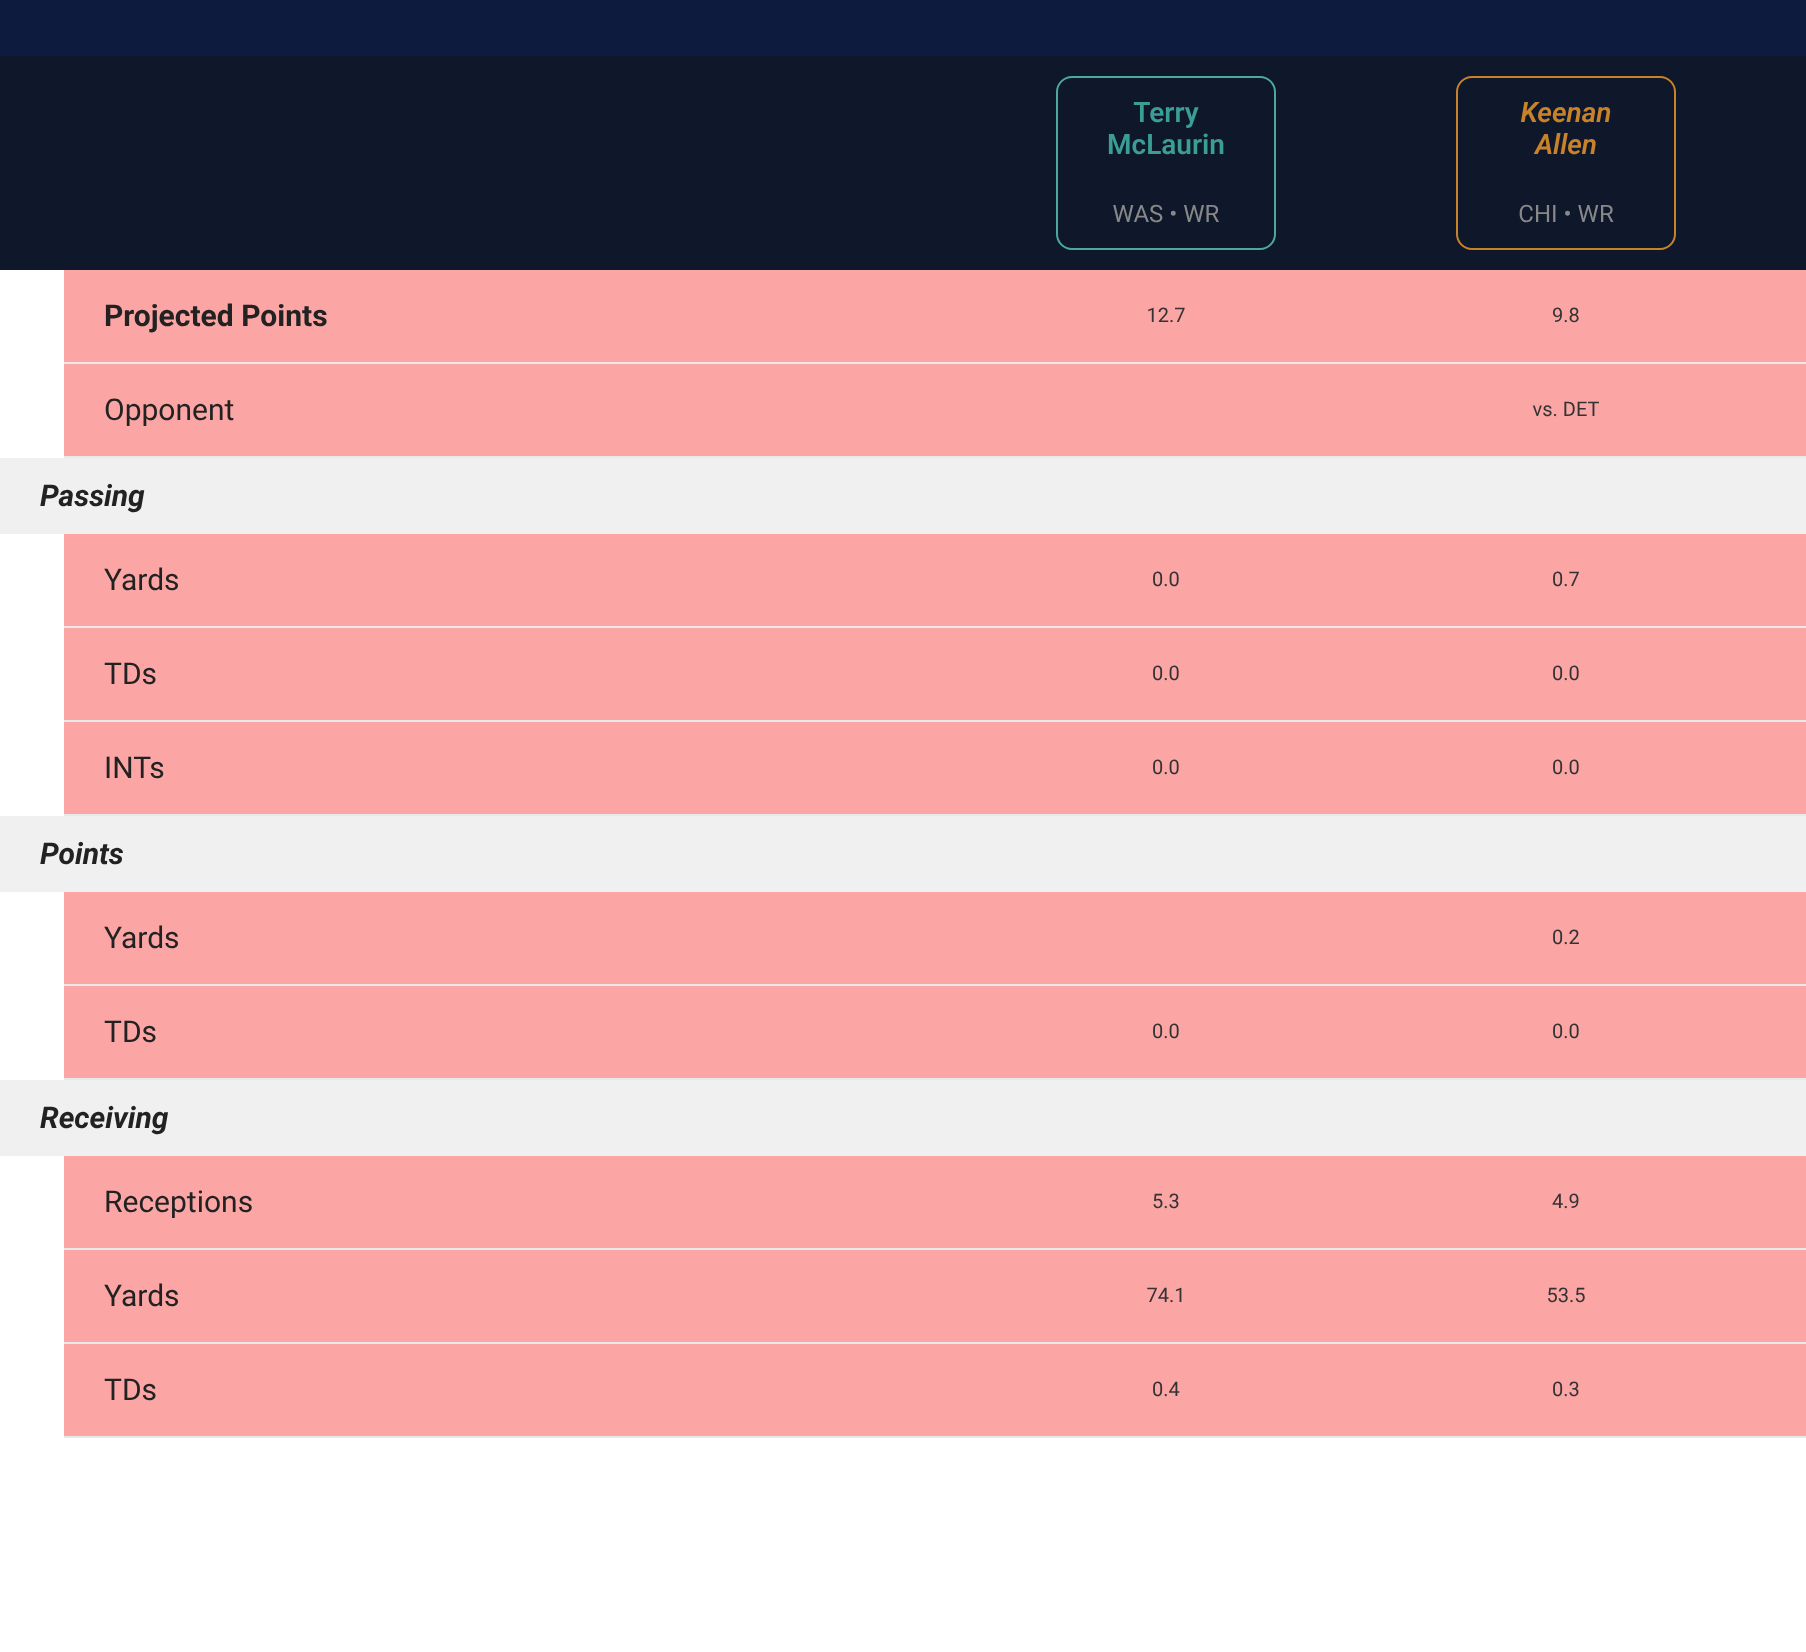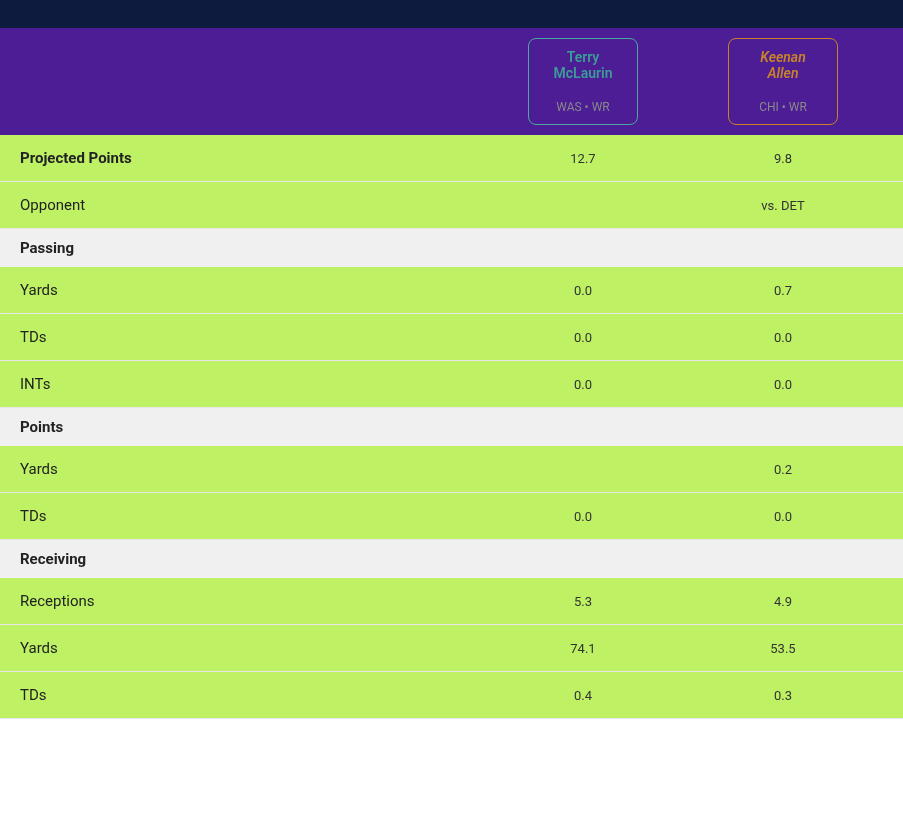--- a/index.html
+++ b/index.html
@@ -69,57 +69,59 @@
 
     .table-area {
       width: 100%;
     }
 
     .data-row {
       display: flex;
       align-items: center;
       border-bottom: 1px solid #e8e8e8;
       padding: 14px 20px;
-      background: #bef264;
+      background: #fca5a5;
+      margin-left: 32px;
     }
 
     .section-row {
       display: flex;
       align-items: center;
       padding: 10px 20px;
       background: #f0f0f0;
     }
 
     .row-label {
       flex: 1;
       font-size: 15px;
       color: #222;
     }
 
     .section-label {
       flex: 1;
       font-size: 15px;
       font-weight: 700;
       color: #222;
+      font-style: italic;
     }
 
     .row-label.bold {
       font-weight: 700;
     }
 
     .col-val {
       width: 200px;
       text-align: center;
-      font-size: 13px;
+      font-size: 10px;
       color: #333;
     }
 
     .players-row {
       display: flex;
-      background: #4c1d95;
+      background: #0f172a;
       padding: 10px 20px 10px 20px;
       justify-content: flex-end;
       align-items: flex-start;
     }
 
     .players-spacer {
       flex: 1;
     }
   </style>
 </head>

